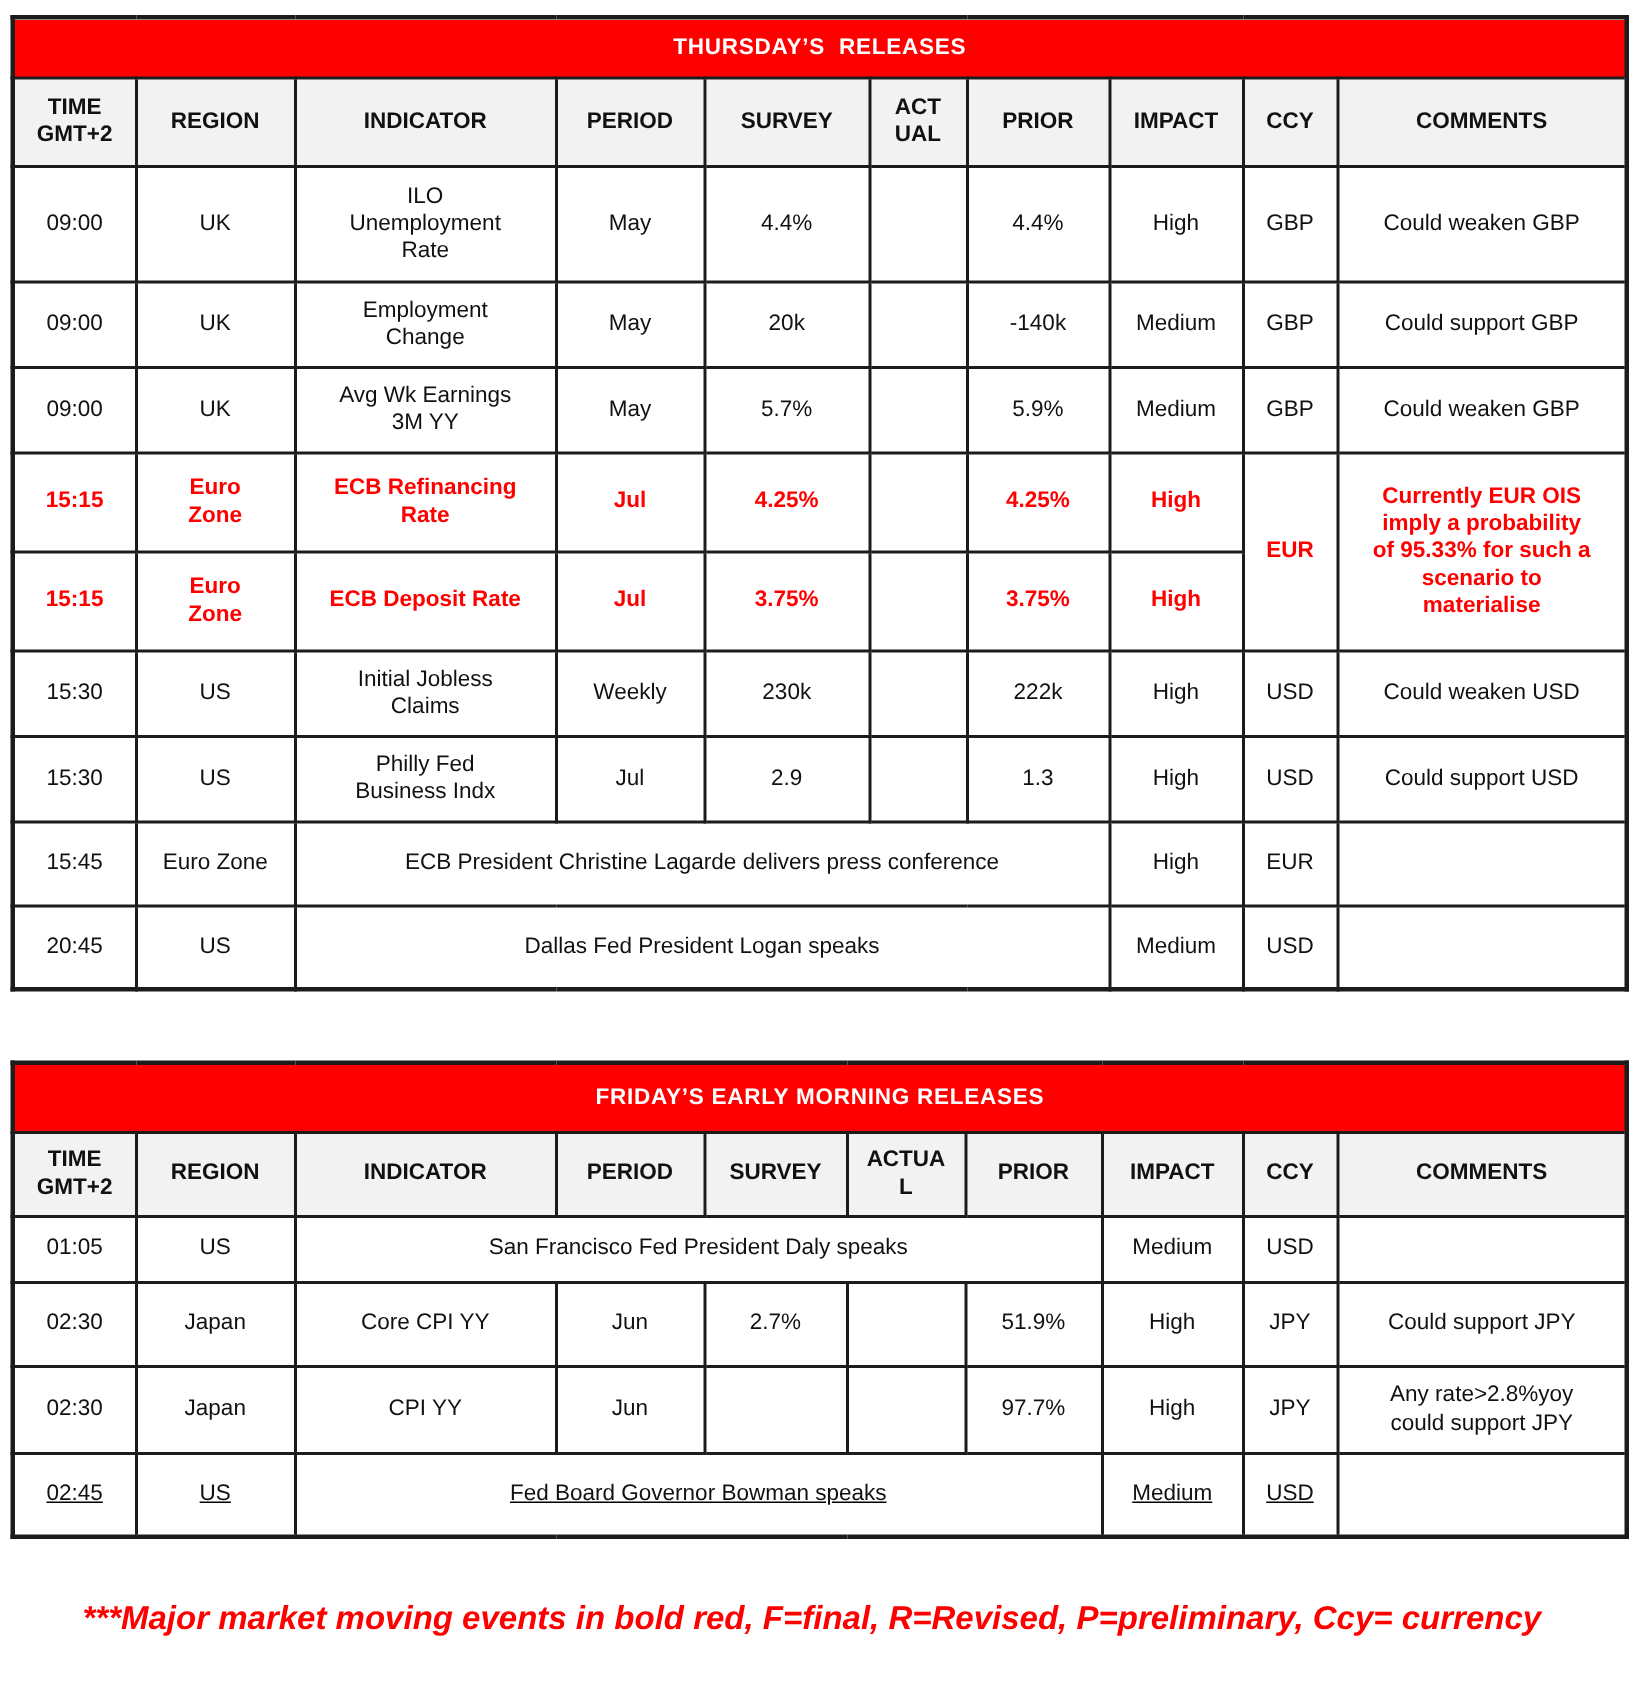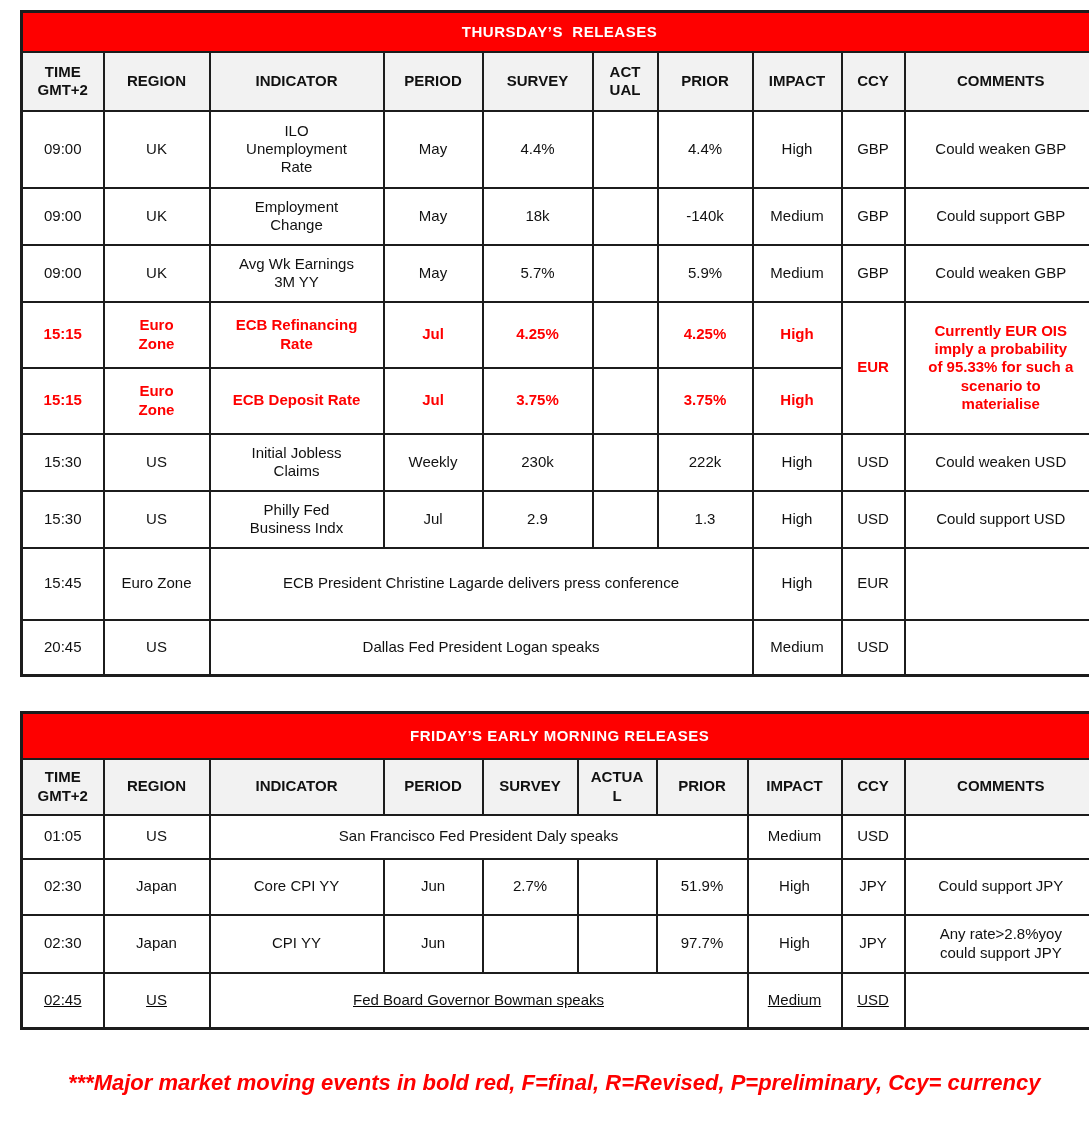--- a/index.html
+++ b/index.html
@@ -6,21 +6,20 @@
     margin: 0;
     padding: 0;
     background: #ffffff;
     width: 1089px;
     font-family: "Liberation Sans", sans-serif;
   }
   .page {
     width: 1089px;
     padding-top: 10px;
     box-sizing: border-box;
-    padding-left: 13px;
   }
   table.calendar {
     border-collapse: collapse;
     table-layout: fixed;
     width: 1076px;
     margin-left: 7px;
     border: 3px solid #1c1c1c;
     background: #ffffff;
   }
   table.calendar td, table.calendar th {
@@ -49,21 +48,21 @@
     white-space: pre-wrap !important;
   }
   #thursday-table .banner-cell { height: 40px; }
   #friday-table  .banner-cell { height: 46px; }
   #thursday-table .head-row th { height: 59px; }
   #friday-table  .head-row th { height: 56px; }
   tr.red td {
     color: #fe0000;
     font-weight: bold;
   }
-  #friday-table { margin-top: 34px; }
+  #friday-table { margin-top: 46px; }
   .footnote {
     margin: 40px 0 0 55px;
     color: #fe0000;
     font-weight: bold;
     font-style: italic;
     font-size: 22px;
   }
 </style>
 </head>
 <body>
@@ -116,21 +115,21 @@
           <td>High</td>
           <td>GBP</td>
           <td>Could weaken GBP</td>
         </tr>
         <tr style="height: 57px;">
           <td>09:00</td>
           <td>UK</td>
           <td>Employment
 Change</td>
           <td>May</td>
-          <td>18k</td>
+          <td>20k</td>
           <td></td>
           <td>-140k</td>
           <td>Medium</td>
           <td>GBP</td>
           <td>Could support GBP</td>
         </tr>
         <tr style="height: 57px;">
           <td>09:00</td>
           <td>UK</td>
           <td>Avg Wk Earnings
@@ -191,21 +190,21 @@
           <td>Philly Fed
 Business Indx</td>
           <td>Jul</td>
           <td>2.9</td>
           <td></td>
           <td>1.3</td>
           <td>High</td>
           <td>USD</td>
           <td>Could support USD</td>
         </tr>
-        <tr style="height: 72px;">
+        <tr style="height: 56px;">
           <td>15:45</td>
           <td>Euro Zone</td>
           <td colspan="5">ECB President Christine Lagarde delivers press conference</td>
           <td>High</td>
           <td>EUR</td>
           <td></td>
         </tr>
         <tr style="height: 56px;">
           <td>20:45</td>
           <td>US</td>

